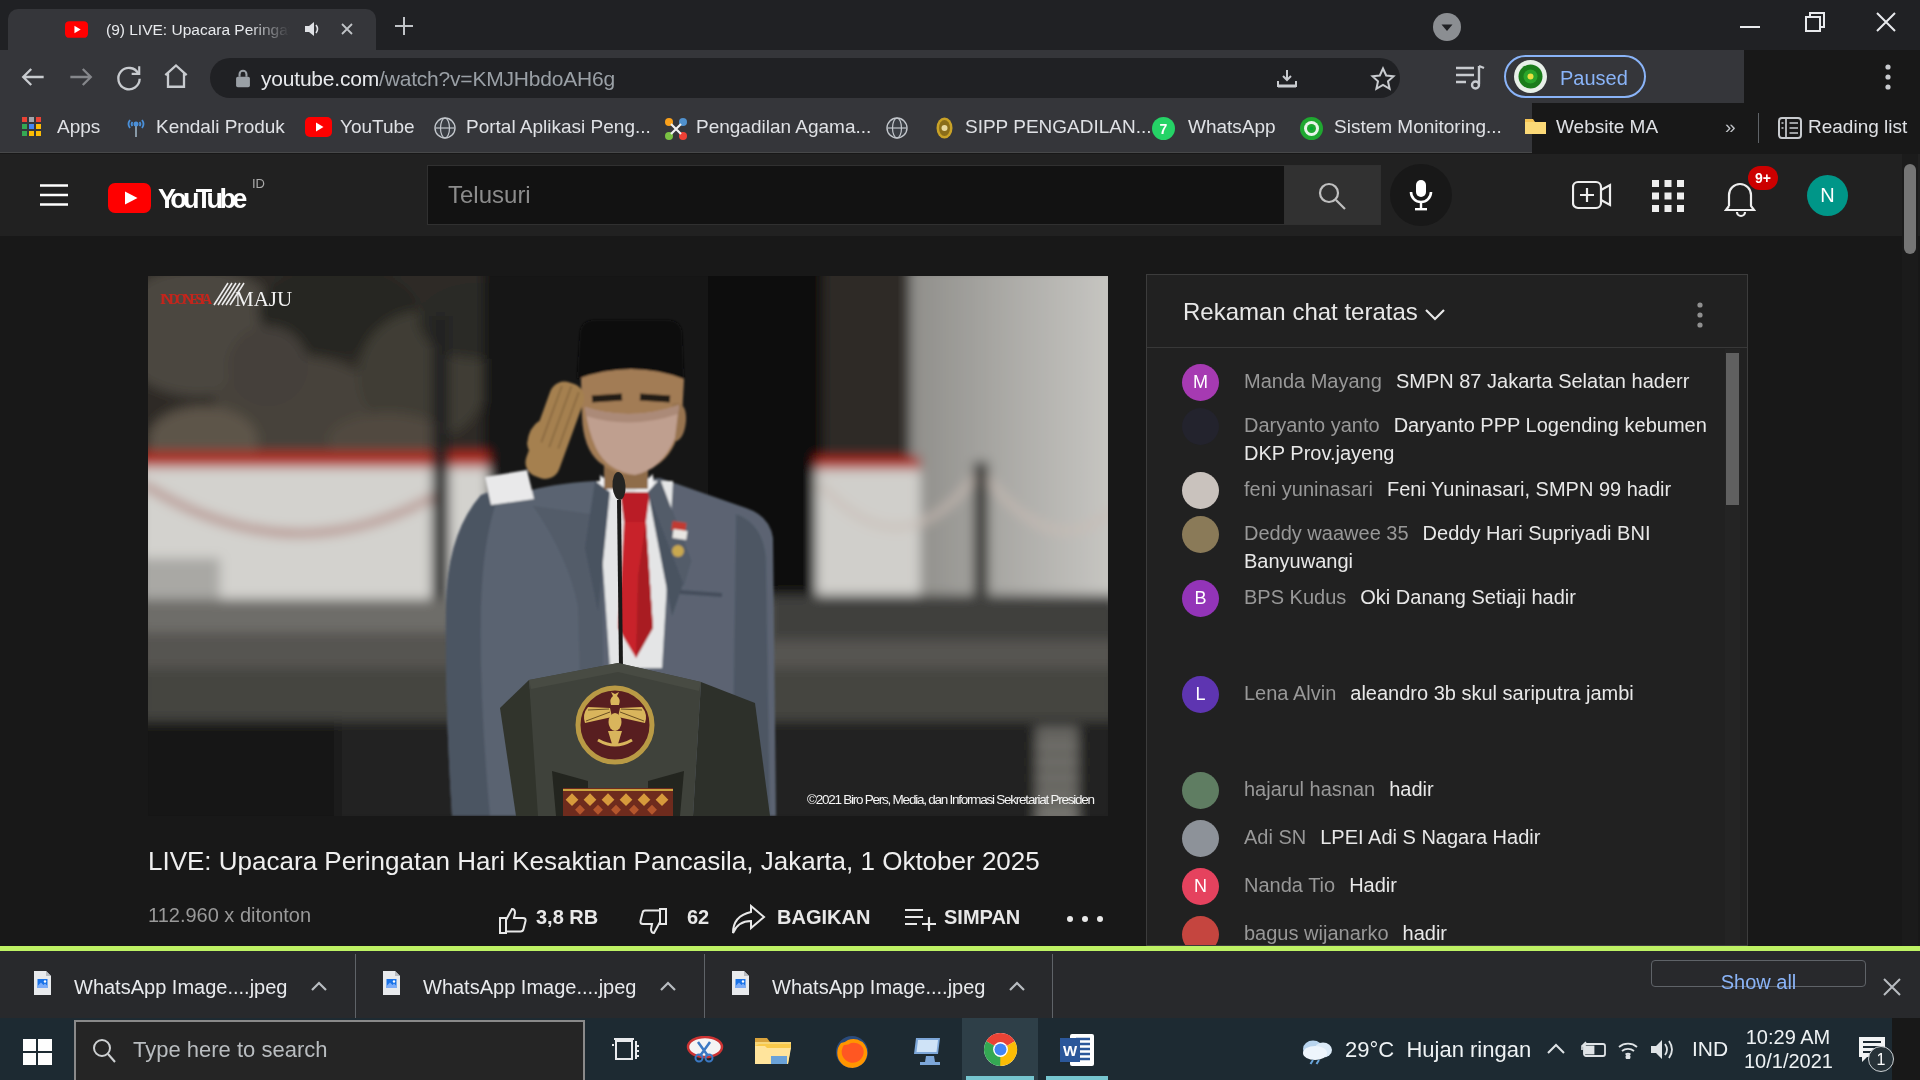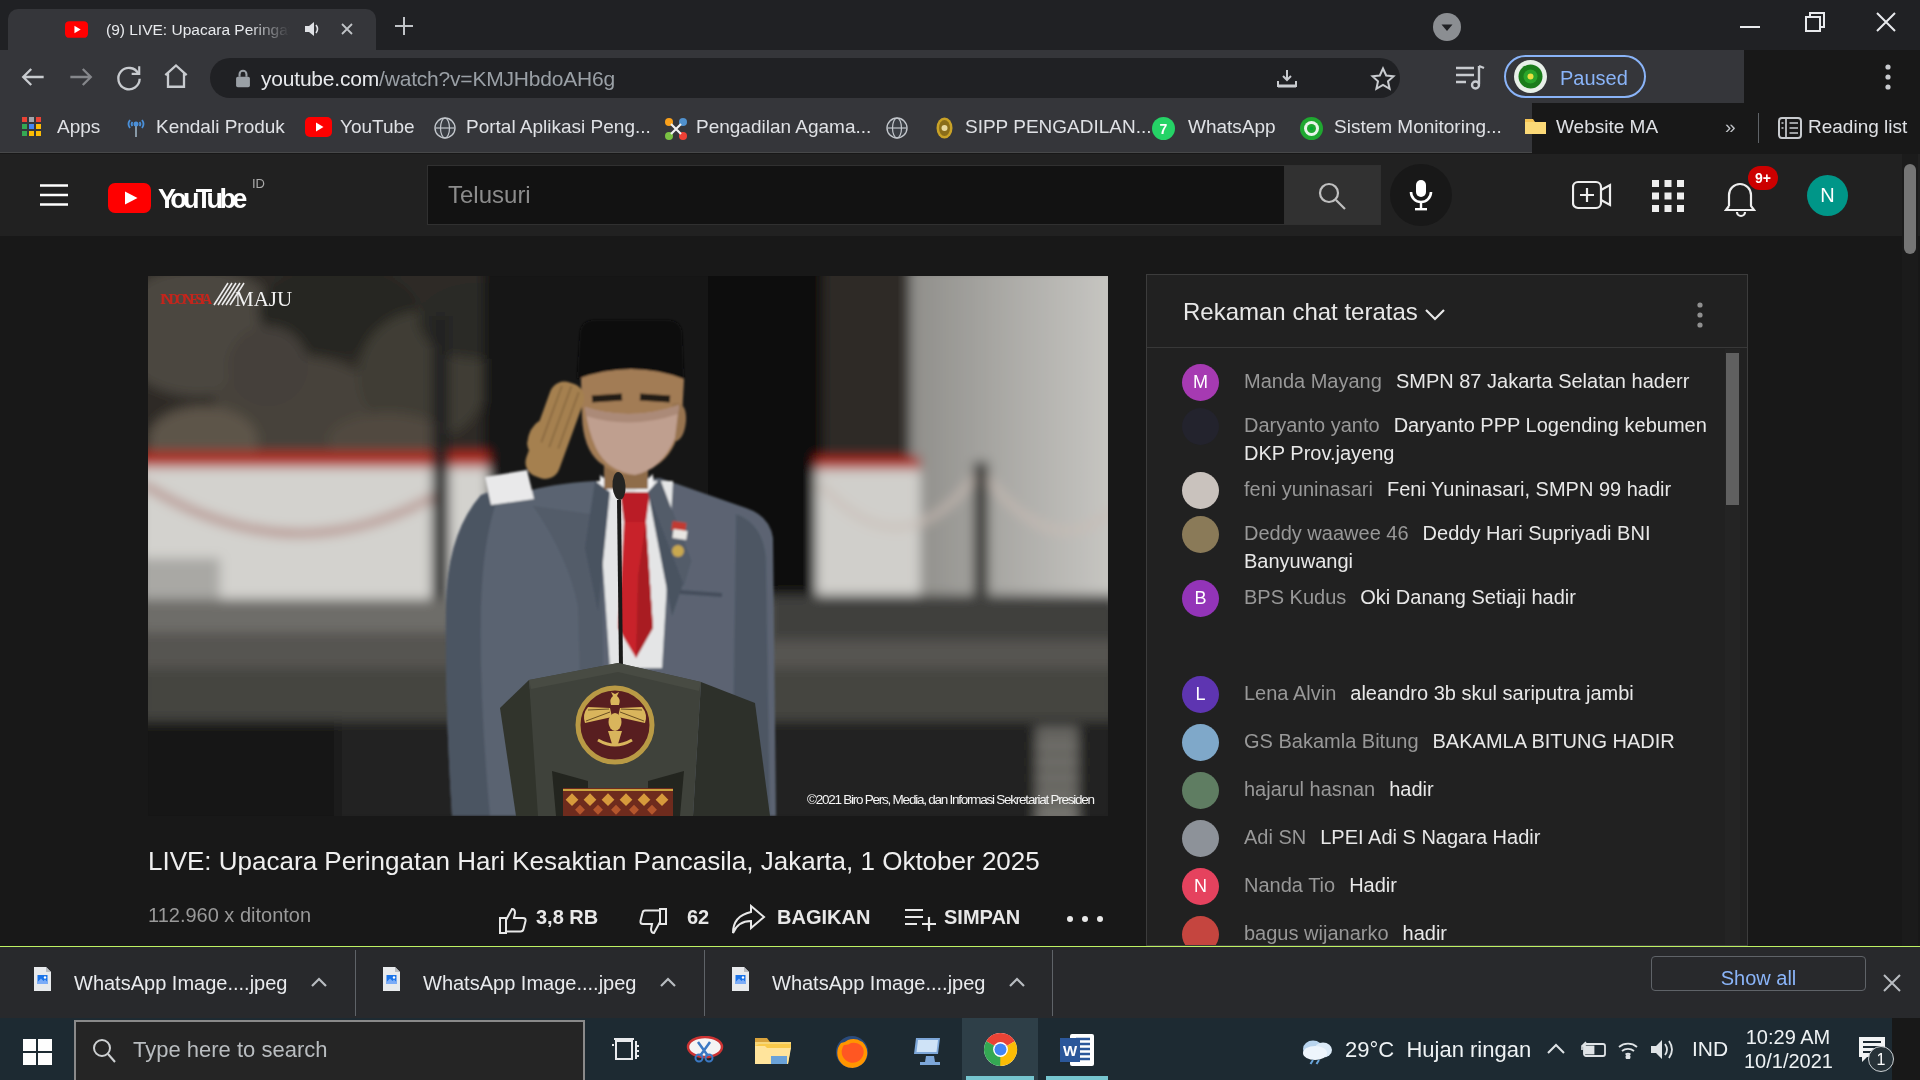--- a/index.html
+++ b/index.html
@@ -43,21 +43,21 @@
   #chat { position:absolute; left:1146px; top:120px; width:602px; height:672px; background:#212121;
     border:1px solid #3c3c3c; overflow:hidden; }
   #chathead { position:absolute; left:0; top:0; width:600px; height:73px;
     border-bottom:1px solid #383838; }
   .cm { position:absolute; left:35px; width:535px; font-size:20px; color:#e8e8e8; line-height:28px; }
   .cm .nm { color:#989898; margin-right:14px; }
   .cav { position:absolute; left:0; top:0; width:37px; height:37px; border-radius:50%;
     color:#fff; font-size:18px; text-align:center; line-height:37px; }
   .ct { display:block; margin-left:62px; padding-top:3px; }
   #dlbar { position:absolute; left:0; top:946px; width:1920px; height:72px; background:#28292c;
-    border-top:1px solid #bef264; }
+    border-top:5px solid #bef264; }
   .dlitem { position:absolute; top:0; height:72px; color:#e8eaed; font-size:20px; }
   .dlsep { position:absolute; top:3px; width:1px; height:66px; background:#5f6368; }
   #taskbar { position:absolute; left:0; top:1018px; width:1892px; height:62px; background:#1d2a32; }
 </style>
 </head>
 <body>
 <div id="stage">
 
 <div id="titlebar" class="abs">
   <div id="tab">
@@ -488,33 +488,29 @@
     <div class="cm" style="top:133px">
           <span class="cav" style="background:#23232d"></span>
           <span class="ct"><span class="nm">Daryanto yanto</span>Daryanto PPP Logending kebumen DKP Prov.jayeng</span>
         </div>
     <div class="cm" style="top:197px">
           <span class="cav" style="background:#c9c2bd"></span>
           <span class="ct"><span class="nm">feni yuninasari</span>Feni Yuninasari, SMPN 99 hadir</span>
         </div>
     <div class="cm" style="top:241px">
           <span class="cav" style="background:#8a7a58"></span>
-          <span class="ct"><span class="nm">Deddy waawee 46</span>Deddy Hari Supriyadi BNI Banyuwangi</span>
+          <span class="ct"><span class="nm">Deddy waawee 35</span>Deddy Hari Supriyadi BNI Banyuwangi</span>
         </div>
     <div class="cm" style="top:305px">
           <span class="cav" style="background:#9334b8">B</span>
           <span class="ct"><span class="nm">BPS Kudus</span>Oki Danang Setiaji hadir</span>
         </div>
     <div class="cm" style="top:401px">
           <span class="cav" style="background:#5e35b1">L</span>
           <span class="ct"><span class="nm">Lena Alvin</span>aleandro 3b skul sariputra jambi</span>
-        </div>
-    <div class="cm" style="top:449px">
-          <span class="cav" style="background:#7fa8c9"></span>
-          <span class="ct"><span class="nm">GS Bakamla Bitung</span>BAKAMLA BITUNG HADIR</span>
         </div>
     <div class="cm" style="top:497px">
           <span class="cav" style="background:#5f7d62"></span>
           <span class="ct"><span class="nm">hajarul hasnan</span>hadir</span>
         </div>
     <div class="cm" style="top:545px">
           <span class="cav" style="background:#8d9299"></span>
           <span class="ct"><span class="nm">Adi SN</span>LPEI Adi S Nagara Hadir</span>
         </div>
     <div class="cm" style="top:593px">
@@ -563,21 +559,21 @@
         <path d="M12 0 L17 5 H12 Z" fill="#b8bcc1"></path>
         <rect x="3.5" y="8" width="10" height="9" fill="#1a73e8"></rect>
         <path d="M3.5 15 L7 11.5 L9.5 14 L11 12.5 L13.5 15 V17 H3.5 Z" fill="#7cacf8"></path>
         <circle cx="11" cy="10.5" r="1.2" fill="#fff"></circle>
       </svg>
   <div class="dlitem" style="left:772px;line-height:72px">WhatsApp Image....jpeg</div>
   <svg class="abs" style="left:1008px;top:29px" width="18" height="12" viewBox="0 0 18 12" fill="none" stroke="#b8bcc1" stroke-width="2.2">
         <path d="M2 10 L9 3 L16 10"></path>
       </svg>
   <div class="dlsep" style="left:1052px"></div>
-  <div class="abs" style="left:1651px;top:9px;width:215px;height:35px;border:1px solid #5f6368;border-radius:4px;color:#8ab4f8;font-size:20px;text-align:center;line-height:43px;">Show all</div>
+  <div class="abs" style="left:1651px;top:9px;width:215px;height:27px;border:1px solid #5f6368;border-radius:4px;color:#8ab4f8;font-size:20px;text-align:center;line-height:43px;">Show all</div>
   <svg class="abs" style="left:1882px;top:26px" width="20" height="20" viewBox="0 0 20 20" stroke="#b8bcc1" stroke-width="2">
         <path d="M2 2 L18 18 M18 2 L2 18"></path>
       </svg>
 </div>
 
 <div id="taskbar" class="abs">
   <svg class="abs" style="left:23px;top:21px" width="29" height="26" viewBox="0 0 29 26" fill="#fefefe">
         <rect x="0" y="0" width="13" height="12"></rect>
         <rect x="15" y="0" width="14" height="12"></rect>
         <rect x="0" y="14" width="13" height="12"></rect>

